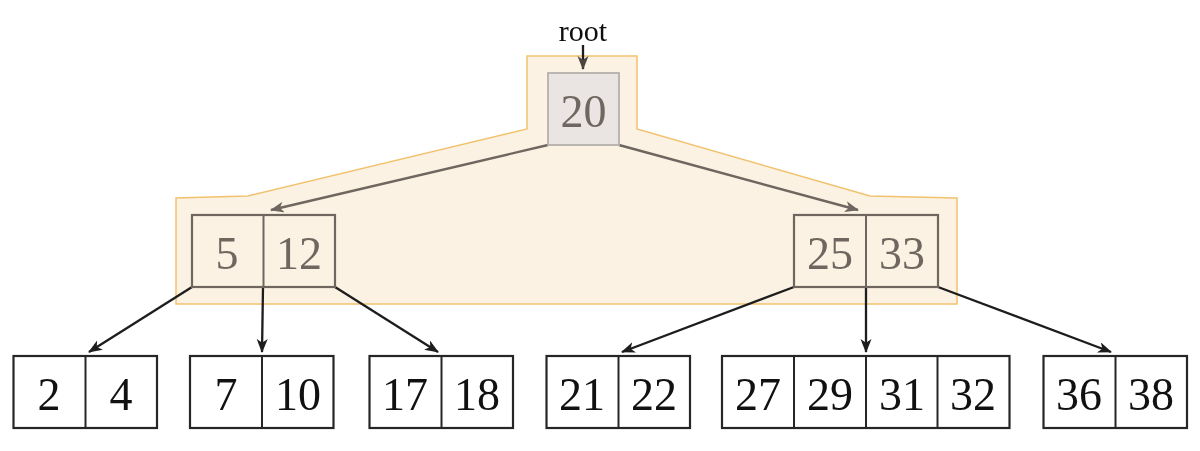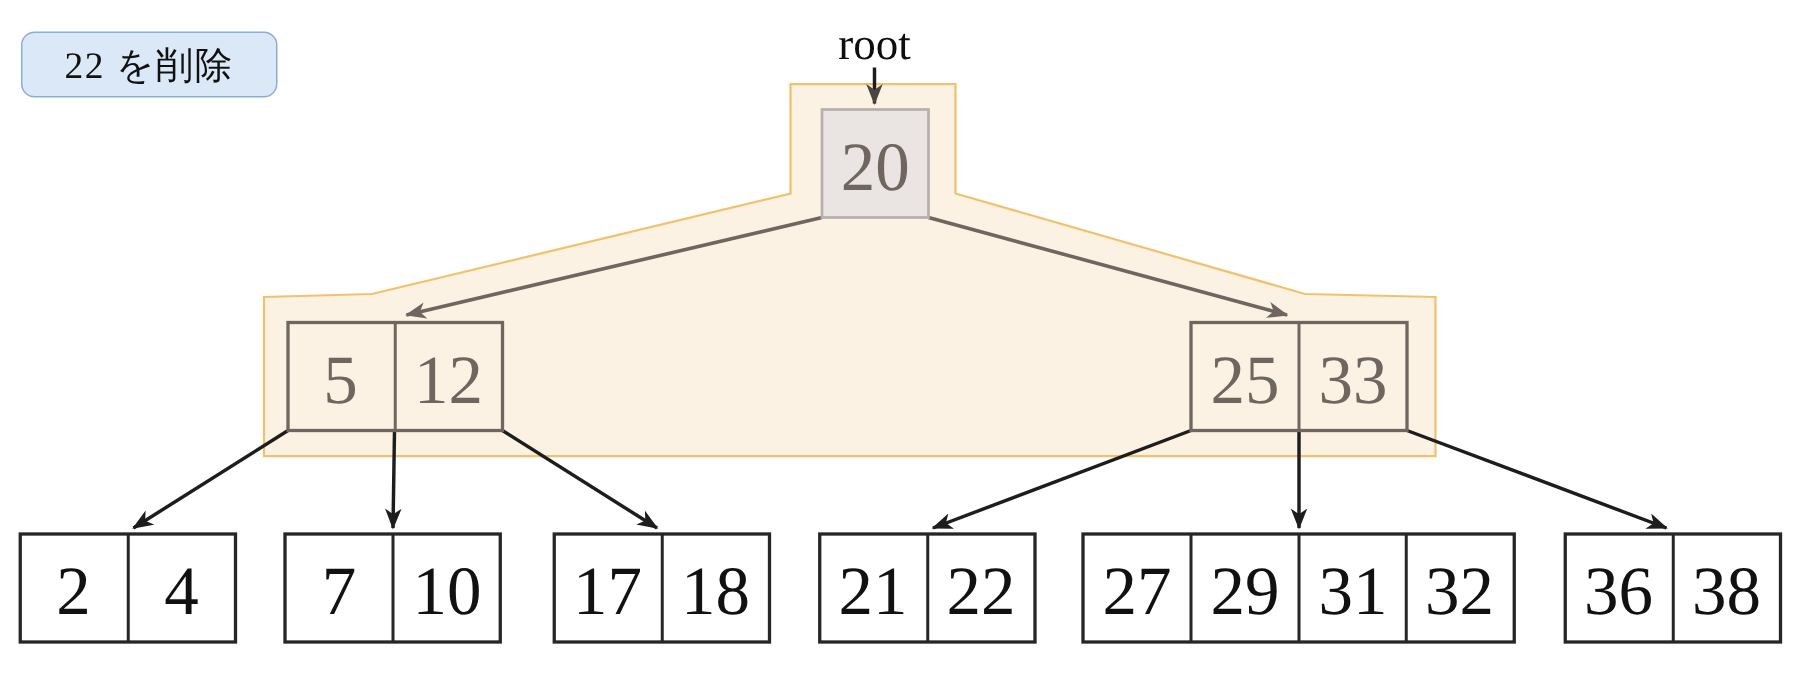--- a/index.html
+++ b/index.html
@@ -36,23 +36,20 @@
   .root-label{fill:#0e0e0e;font-size:30px;text-anchor:middle;}
   .ah-dark{fill:#1d1d1d;}
   .ah-gray{fill:var(--path-gray,#6f675f);}
   .ah-mid{fill:#4a463f;}
 </style>
 </head>
 <body>
 
 <div class="stage">
 
-  <div class="badge">
-    <span>22 を削除</span>
-  </div>
 
   <svg width="1200" height="451" viewBox="0 0 1200 451">
     <defs>
       <marker id="ahDark" markerUnits="userSpaceOnUse" markerWidth="16" markerHeight="13" refX="13" refY="5.5" orient="auto">
         <path class="ah-dark" d="M0,0 L14,5.5 L0,11 L3.8,5.5 Z"></path>
       </marker>
       <marker id="ahGray" markerUnits="userSpaceOnUse" markerWidth="16" markerHeight="13" refX="13" refY="5.5" orient="auto">
         <path class="ah-gray" d="M0,0 L14,5.5 L0,11 L3.8,5.5 Z"></path>
       </marker>
       <marker id="ahMid" markerUnits="userSpaceOnUse" markerWidth="16" markerHeight="13" refX="13" refY="5.5" orient="auto">

